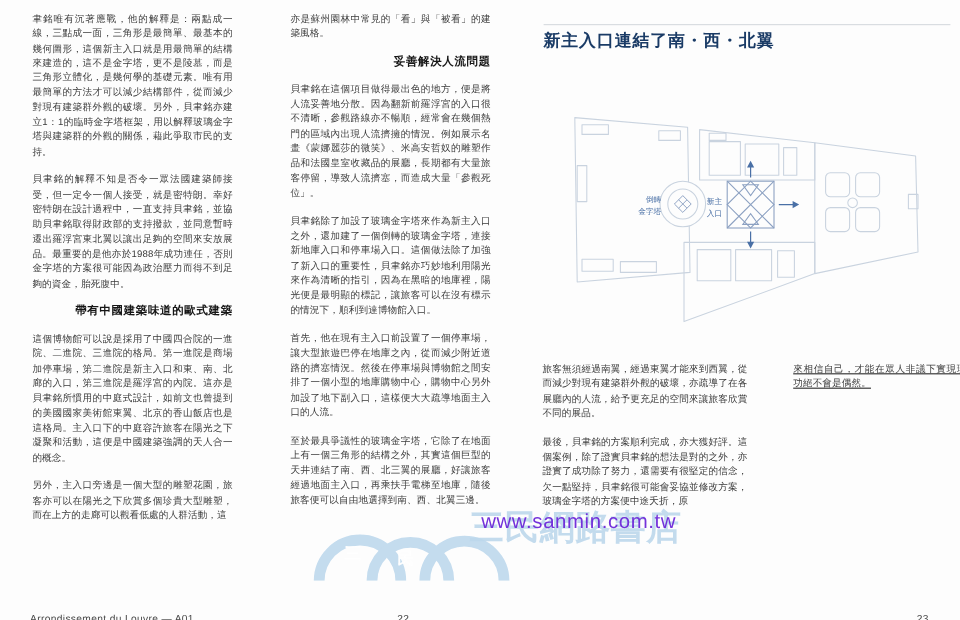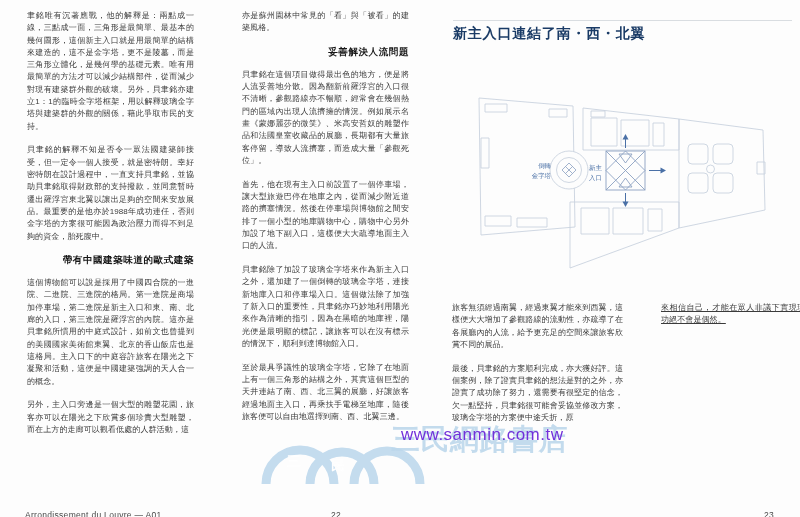--- a/index.html
+++ b/index.html
@@ -39,22 +39,22 @@
       <p>聿銘唯有沉著應戰，他的解釋是：兩點成一線，三點成一面，三角形是最簡單、最基本的幾何圖形，這個新主入口就是用最簡單的結構來建造的，這不是金字塔，更不是陵墓，而是三角形立體化，是幾何學的基礎元素。唯有用最簡單的方法才可以減少結構部件，從而減少對現有建築群外觀的破壞。另外，貝聿銘亦建立1：1的臨時金字塔框架，用以解釋玻璃金字塔與建築群的外觀的關係，藉此爭取市民的支持。</p>
       <p>貝聿銘的解釋不知是否令一眾法國建築師接受，但一定令一個人接受，就是密特朗。幸好密特朗在設計過程中，一直支持貝聿銘，並協助貝聿銘取得財政部的支持撥款，並同意暫時遷出羅浮宮東北翼以讓出足夠的空間來安放展品。最重要的是他亦於1988年成功連任，否則金字塔的方案很可能因為政治壓力而得不到足夠的資金，胎死腹中。</p>
       <p class="col-heading">帶有中國建築味道的歐式建築</p>
       <p>這個博物館可以說是採用了中國四合院的一進院、二進院、三進院的格局。第一進院是商場加停車場，第二進院是新主入口和東、南、北廊的入口，第三進院是羅浮宮的內院。這亦是貝聿銘所慣用的中庭式設計，如前文也曾提到的美國國家美術館東翼、北京的香山飯店也是這格局。主入口下的中庭容許旅客在陽光之下凝聚和活動，這便是中國建築強調的天人合一的概念。</p>
       <p>另外，主入口旁邊是一個大型的雕塑花園，旅客亦可以在陽光之下欣賞多個珍貴大型雕塑，而在上方的走廊可以觀看低處的人群活動，這</p>
     </div>
     <div class="col col-l2">
       <p>亦是蘇州園林中常見的「看」與「被看」的建築風格。</p>
       <p class="col-heading">妥善解決人流問題</p>
       <p>貝聿銘在這個項目做得最出色的地方，便是將人流妥善地分散。因為翻新前羅浮宮的入口很不清晰，參觀路線亦不暢順，經常會在幾個熱門的區域內出現人流擠擁的情況。例如展示名畫《蒙娜麗莎的微笑》、米高安哲奴的雕塑作品和法國皇室收藏品的展廳，長期都有大量旅客停留，導致人流擠塞，而造成大量「參觀死位」。</p>
+      <p>貝聿銘除了加設了玻璃金字塔來作為新主入口之外，還加建了一個倒轉的玻璃金字塔，連接新地庫入口和停車場入口。這個做法除了加強了新入口的重要性，貝聿銘亦巧妙地利用陽光來作為清晰的指引，因為在黑暗的地庫裡，陽光便是最明顯的標記，讓旅客可以在沒有標示的情況下，順利到達博物館入口。</p>
       <p>首先，他在現有主入口前設置了一個停車場，讓大型旅遊巴停在地庫之內，從而減少附近道路的擠塞情況。然後在停車場與博物館之間安排了一個小型的地庫購物中心，購物中心另外加設了地下副入口，這樣便大大疏導地面主入口的人流。</p>
-      <p>貝聿銘除了加設了玻璃金字塔來作為新主入口之外，還加建了一個倒轉的玻璃金字塔，連接新地庫入口和停車場入口。這個做法除了加強了新入口的重要性，貝聿銘亦巧妙地利用陽光來作為清晰的指引，因為在黑暗的地庫裡，陽光便是最明顯的標記，讓旅客可以在沒有標示的情況下，順利到達博物館入口。</p>
       <p>至於最具爭議性的玻璃金字塔，它除了在地面上有一個三角形的結構之外，其實這個巨型的天井連結了南、西、北三翼的展廳，好讓旅客經過地面主入口，再乘扶手電梯至地庫，隨後旅客便可以自由地選擇到南、西、北翼三邊。</p>
     </div>
   </div>
 
   <div>
     <div class="r-rule"></div>
     <div class="r-caption">新主入口連結了南・西・北翼</div>
 
     <svg class="diagram" width="335" height="215" viewBox="0 0 335 215">
       <g fill="none" stroke="#c9d3df" stroke-width="0.9" stroke-linejoin="round">
@@ -112,21 +112,21 @@
 
       <g font-size="6.4" fill="#4a70a6" font-family="Liberation Sans, sans-serif">
         <text x="88" y="90" text-anchor="end">倒轉</text>
         <text x="88" y="100" text-anchor="end">金字塔</text>
         <text x="126" y="92">新主</text>
         <text x="126" y="102">入口</text>
       </g>
     </svg>
 
     <div class="col col-r1">
-      <p>旅客無須經過南翼，經過東翼才能來到西翼，這樣便大大增加了參觀路線的流動性，亦疏導了在各展廳內的人流，給予更充足的空間來讓旅客欣賞不同的展品。</p>
+      <p>旅客無須經過南翼，經過東翼才能來到西翼，從而減少對現有建築群外觀的破壞，亦疏導了在各展廳內的人流，給予更充足的空間來讓旅客欣賞不同的展品。</p>
       <p>最後，貝聿銘的方案順利完成，亦大獲好評。這個案例，除了證實貝聿銘的想法是對的之外，亦證實了成功除了努力，還需要有很堅定的信念，欠一點堅持，貝聿銘很可能會妥協並修改方案，玻璃金字塔的方案便中途夭折，原</p>
     </div>
     <div class="col col-r2">
       <p>來相信自己，才能在眾人非議下實現理想，成功絕不會是偶然。</p>
     </div>
   </div>
 
   <div class="watermark">
     <svg class="wm-logo" width="180" height="70" viewBox="0 0 180 70">
       <g fill="none" stroke="#b3d2ea" stroke-width="9" opacity="0.9">

